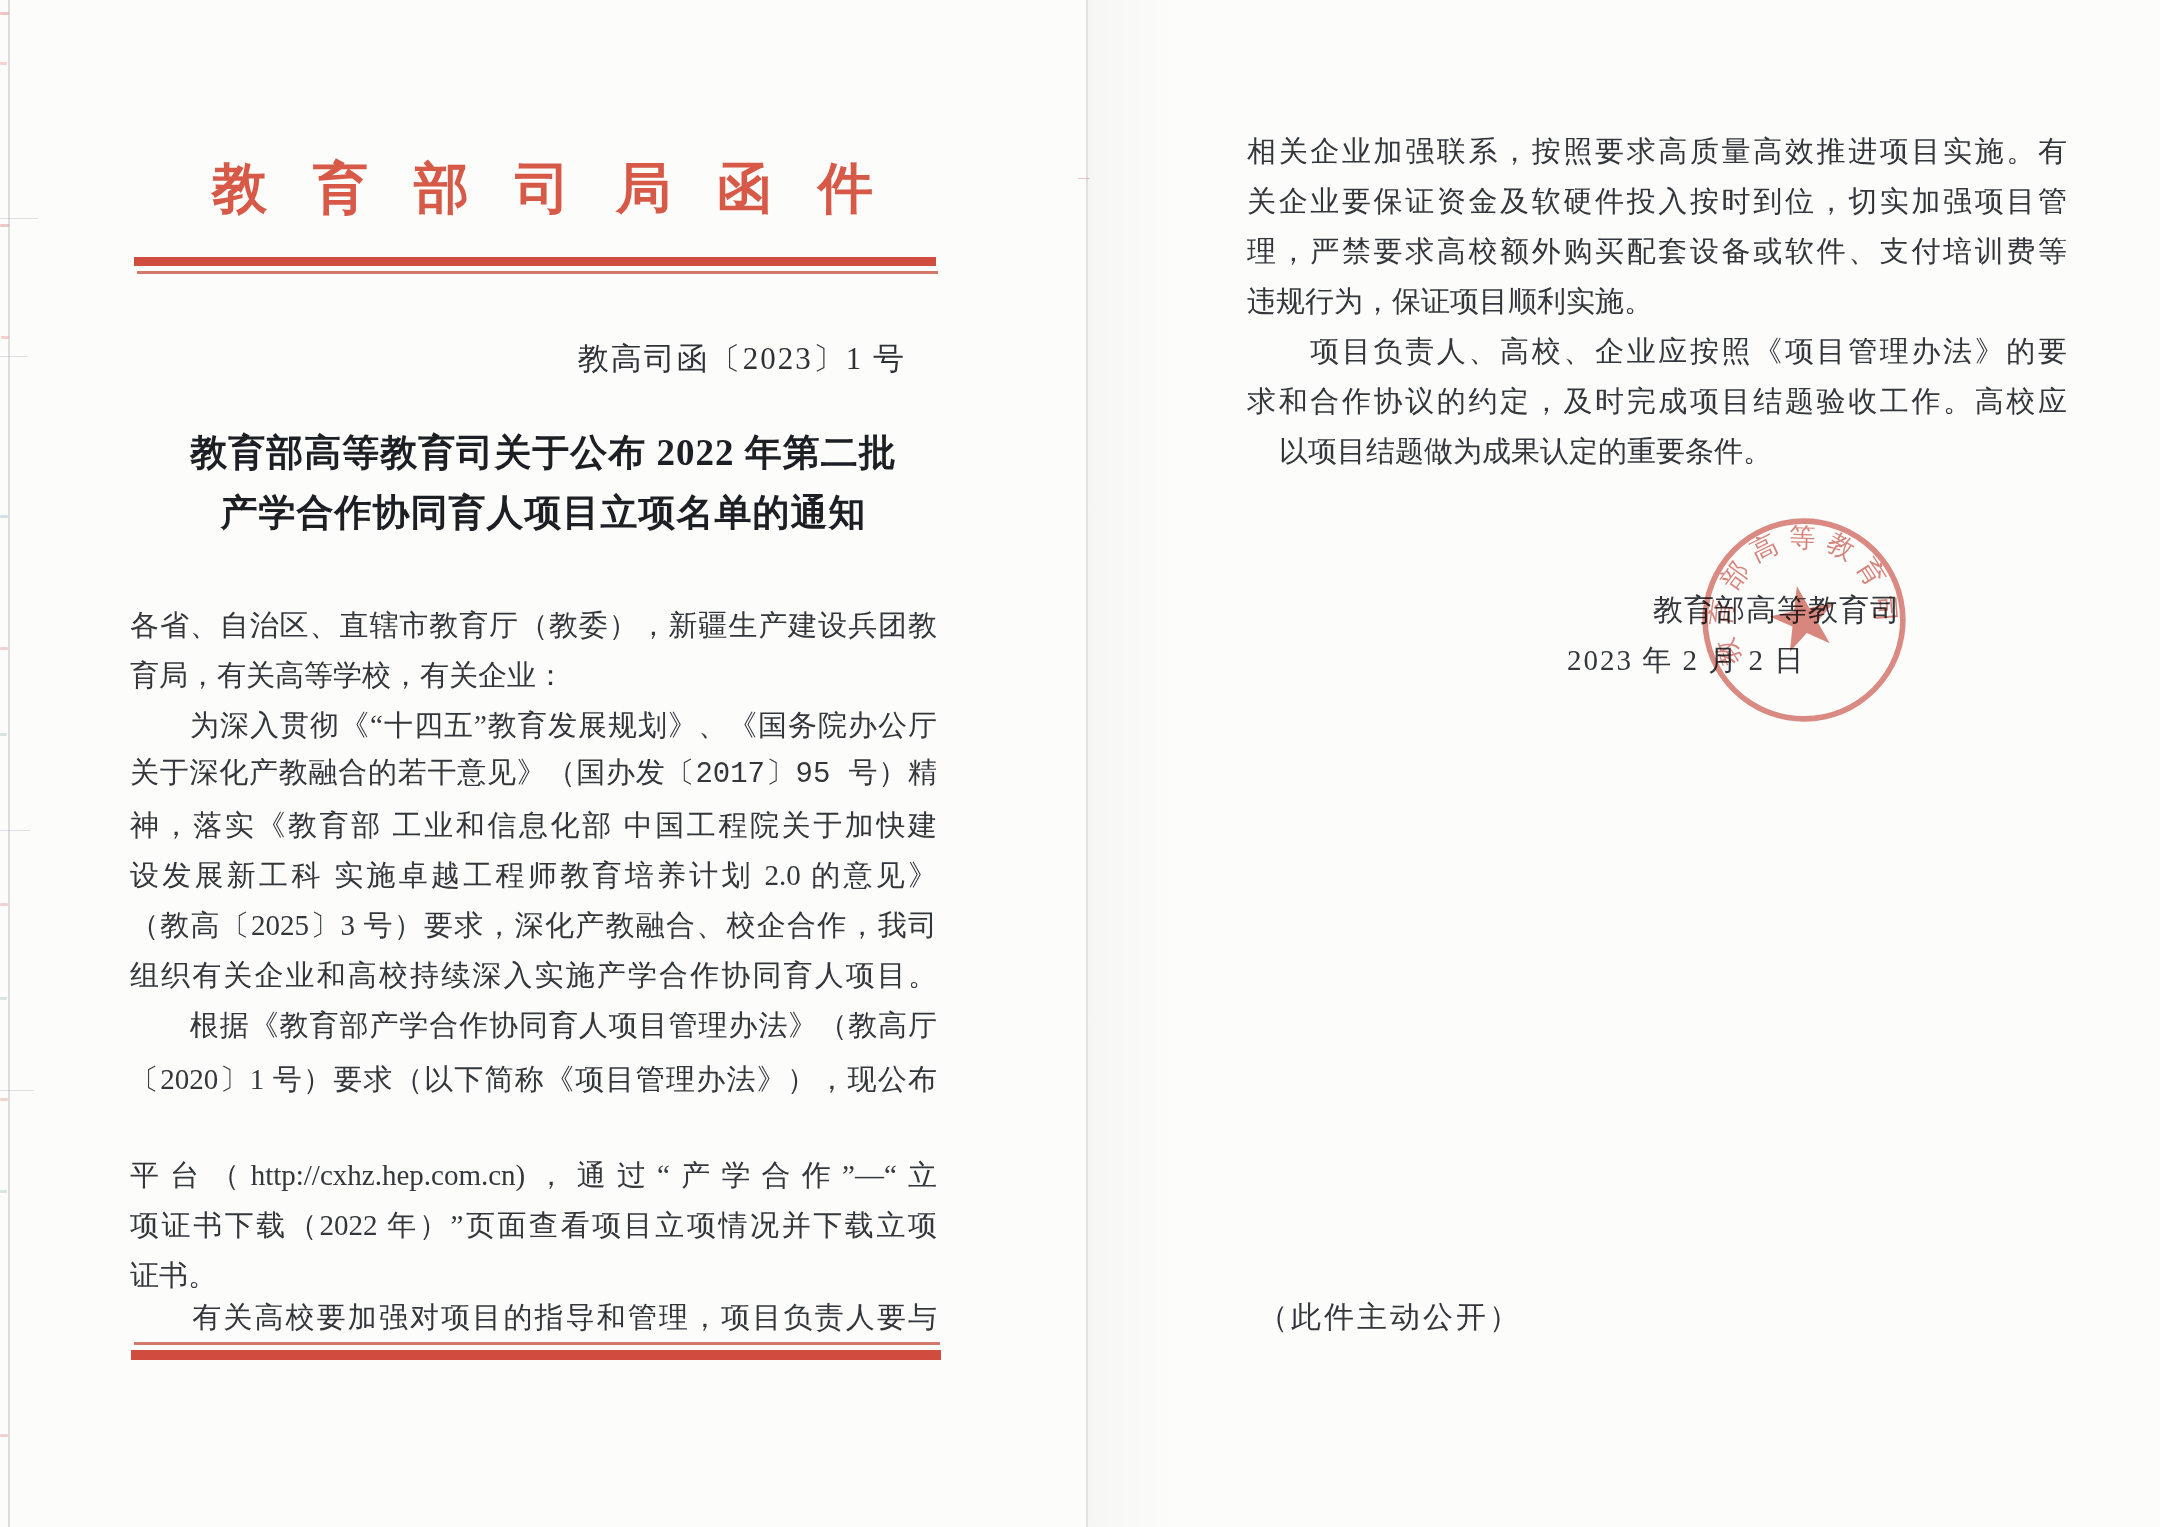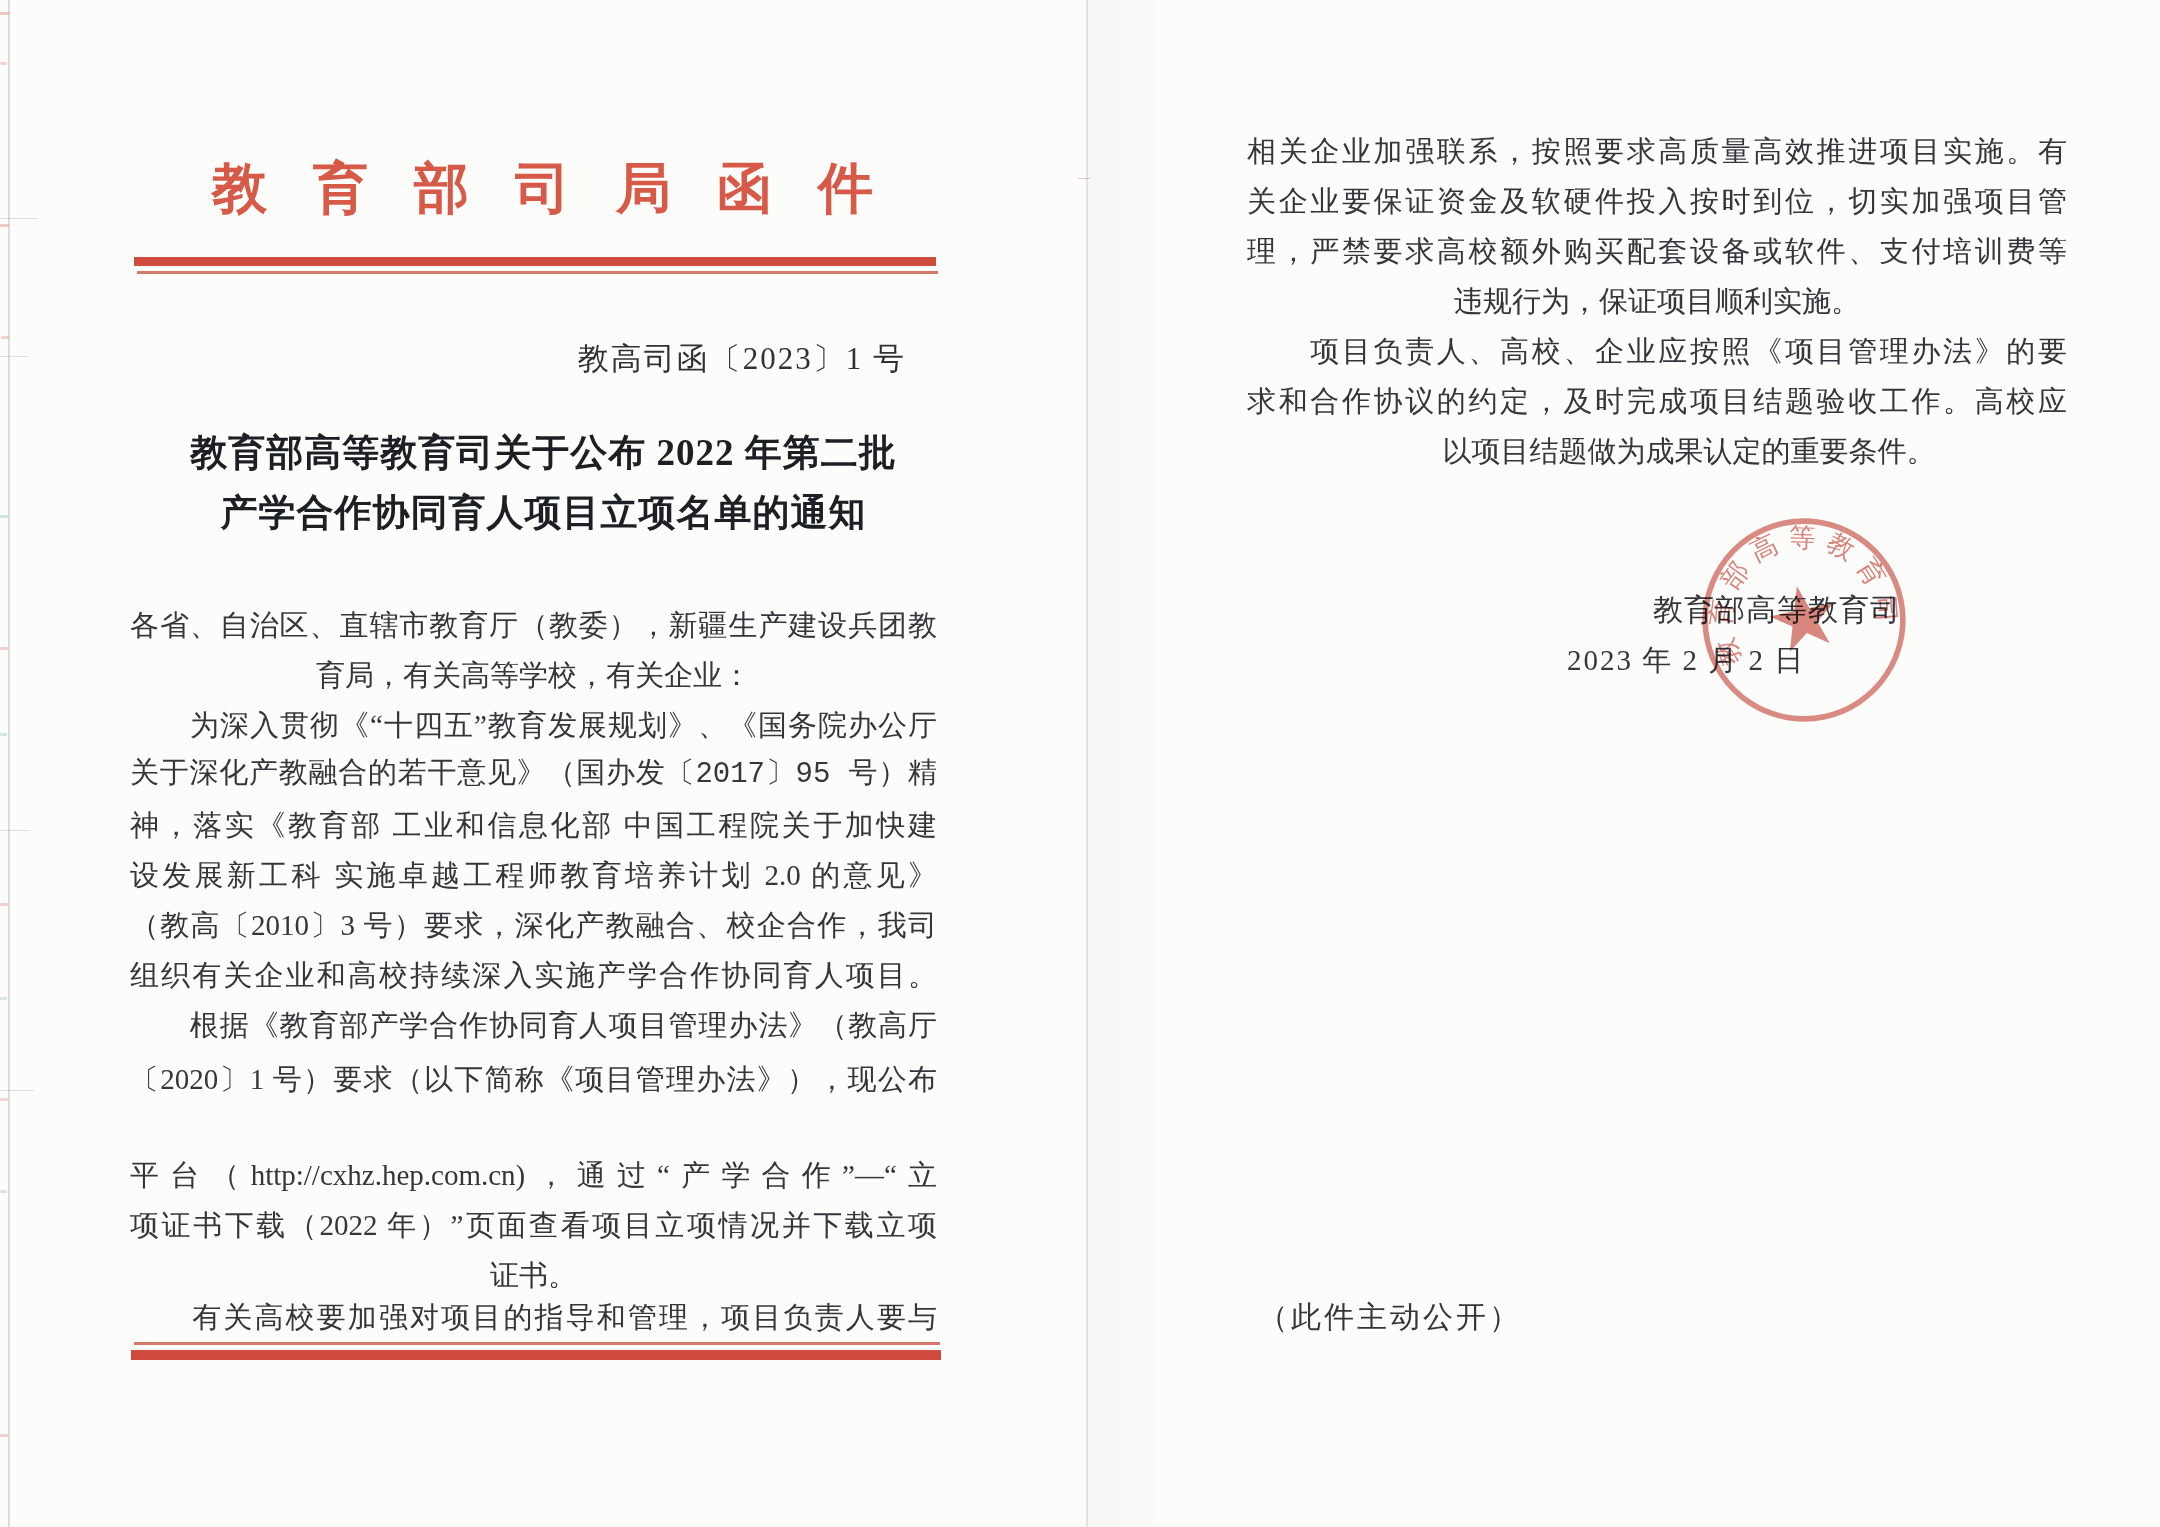--- a/index.html
+++ b/index.html
@@ -27,21 +27,21 @@
   .docnum{
     position:absolute;left:130px;top:338px;width:776px;
     font-size:31px;color:#2e3236;text-align:right;letter-spacing:2px;
   }
   .ntitle{
     position:absolute;left:0;width:1087px;text-align:center;
     font-size:37px;font-weight:bold;color:#1c1f23;letter-spacing:1px;
   }
   .bodyline{
     position:absolute;font-size:29px;line-height:50px;height:50px;
-    color:#33373b;text-align:center;white-space:nowrap;
+    color:#33373b;text-align:left;white-space:nowrap;
   }
   .jfull{white-space:normal;text-align:justify;text-align-last:justify;text-justify:inter-character;}
   .p1line{left:130px;width:807px;}
   .p2line{left:1247px;width:820px;}
   
   .signature{
     position:absolute;left:1648px;top:590px;width:258px;text-align:center;
     font-size:30px;color:#33373b;letter-spacing:1px;
   }
   .sigdate{
@@ -92,21 +92,21 @@
 
   <div class="ntitle" style="top:428px;">教育部高等教育司关于公布 2022 年第二批</div>
   <div class="ntitle" style="top:488px;">产学合作协同育人项目立项名单的通知</div>
 
   <div class="bodyline p1line jfull" style="top:600px;">各省、自治区、直辖市教育厅（教委），新疆生产建设兵团教</div>
   <div class="bodyline p1line" style="top:650px;">育局，有关高等学校，有关企业：</div>
   <div class="bodyline p1line jfull" style="top:700px;">　　为深入贯彻《“十四五”教育发展规划》、《国务院办公厅</div>
   <div class="bodyline p1line jfull" style="top:750px;font-family:Liberation Mono, monospace;">关于深化产教融合的若干意见》（国办发〔2017〕95 号）精</div>
   <div class="bodyline p1line jfull" style="top:800px;">神，落实《教育部 工业和信息化部 中国工程院关于加快建</div>
   <div class="bodyline p1line jfull" style="top:850px;">设发展新工科 实施卓越工程师教育培养计划 2.0 的意见》</div>
-  <div class="bodyline p1line jfull" style="top:900px;">（教高〔2010〕3 号）要求，深化产教融合、校企合作，我司</div>
+  <div class="bodyline p1line jfull" style="top:900px;">（教高〔2025〕3 号）要求，深化产教融合、校企合作，我司</div>
   <div class="bodyline p1line jfull" style="top:950px;">组织有关企业和高校持续深入实施产学合作协同育人项目。</div>
   <div class="bodyline p1line jfull" style="top:1000px;">　　根据《教育部产学合作协同育人项目管理办法》（教高厅</div>
   <div class="bodyline p1line jfull" style="top:1054px;">〔2020〕1 号）要求（以下简称《项目管理办法》），现公布</div>
   <div class="bodyline p1line jfull" style="top:1150px;">平台（http://cxhz.hep.com.cn)，通过“产学合作”—“立</div>
   <div class="bodyline p1line jfull" style="top:1200px;">项证书下载（2022 年）”页面查看项目立项情况并下载立项</div>
   <div class="bodyline p1line" style="top:1250px;">证书。</div>
   <div class="bodyline p1line jfull" style="top:1292px;">　　有关高校要加强对项目的指导和管理，项目负责人要与</div>
 
   <div class="rule rule-thin" style="left:134px;top:1342px;width:806px;height:3px;"></div>
   <div class="rule rule-thick" style="left:131px;top:1350px;width:810px;height:10px;"></div>

